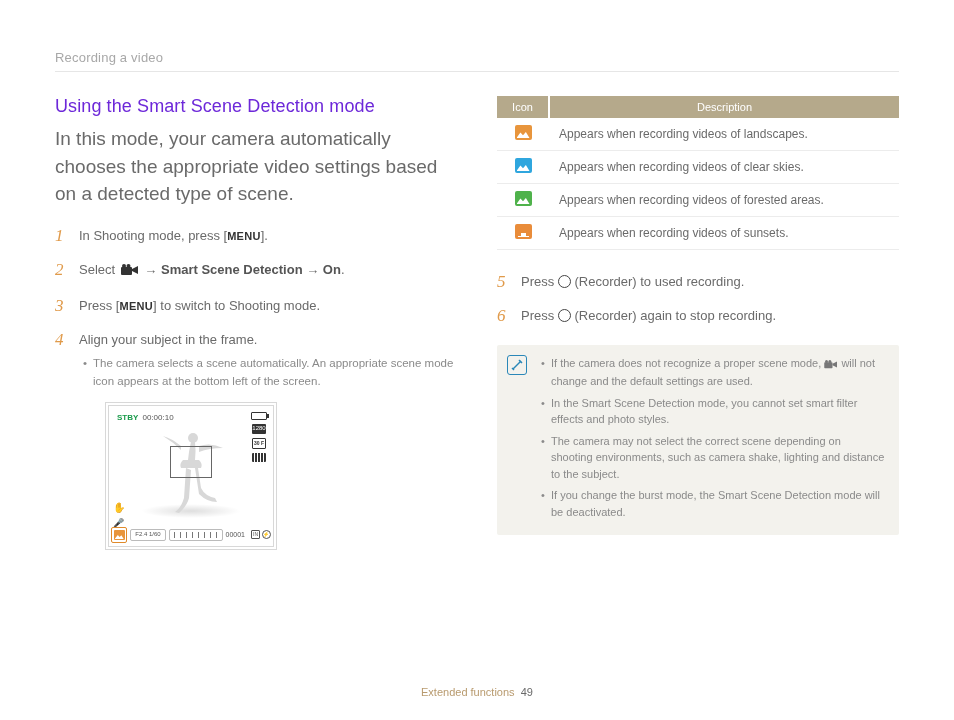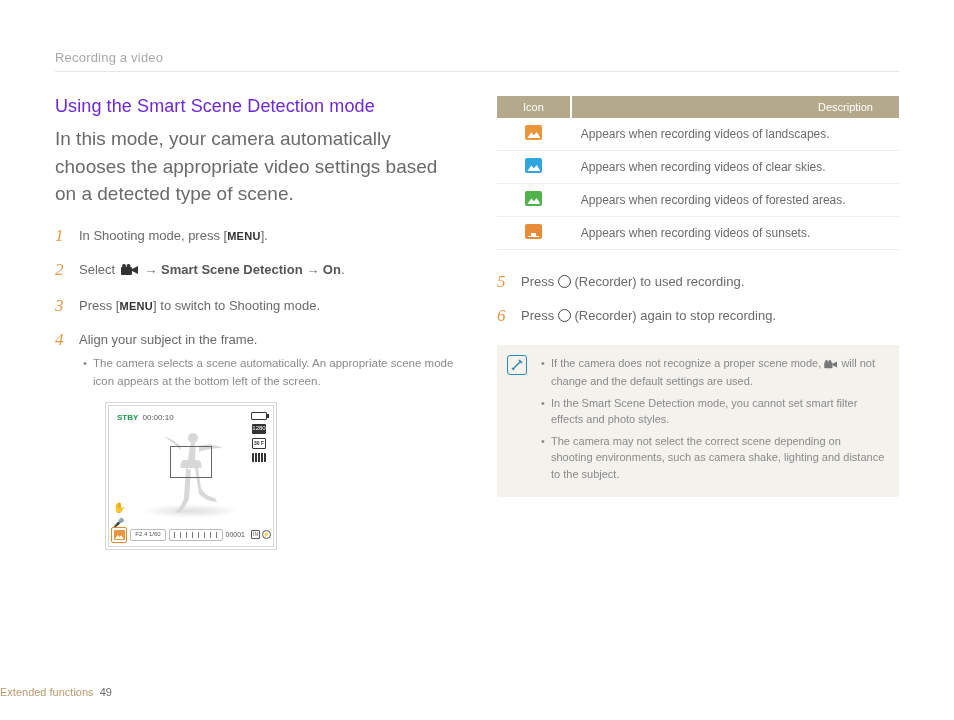--- a/index.html
+++ b/index.html
@@ -47,21 +47,21 @@
   .scene-chip-inner::after { content:""; position:absolute; bottom:1px; left:1px; right:1px; height:4px; background:#fff; clip-path: polygon(0 100%, 35% 0, 55% 50%, 75% 10%, 100% 100%); }
   .info-pill { border:1px solid #bbb; border-radius:2px; height:12px; display:flex; align-items:center; padding:0 4px; font-size:6px; color:#555; background:#fff; }
   .ev-scale { border:1px solid #bbb; border-radius:2px; height:12px; width:60px; position:relative; background:#fff; }
   .ev-ticks { position:absolute; inset:2px 4px; background: repeating-linear-gradient(90deg,#777 0 1px, transparent 1px 6px); }
   .counter { font-size:7px; color:#555; margin-left:auto; }
   .end-icons { display:flex; gap:2px; margin-left:3px; align-items:center; }
   .tiny-sq { width:9px; height:9px; border:1px solid #555; border-radius:1px; font-size:5px; display:flex; align-items:center; justify-content:center; color:#555; }
 
   
   table.icon-table { width:100%; border-collapse: collapse; font-size:12px; }
-  table.icon-table th { background:#b5a98b; color:#fff; font-weight:400; text-align:right; padding:5px 26px; font-size:11px; }
+  table.icon-table th { background:#b5a98b; color:#fff; font-weight:400; text-align:center; padding:5px 6px; font-size:11px; }
   table.icon-table th:first-child { width:52px; border-right: 2px solid #fff; }
   table.icon-table td { padding:7px 10px; border-bottom:1px solid #ececec; color:#6a6a6a; vertical-align: middle; }
   table.icon-table td:first-child { text-align:center; }
   .tbl-icon { display:inline-block; width:17px; height:15px; border-radius:2px; position:relative; }
   .tbl-icon::after { content:""; position:absolute; bottom:2px; left:2px; right:2px; height:6px; background:#fff; clip-path: polygon(0 100%, 30% 10%, 50% 55%, 72% 0, 100% 100%); }
   .ic-orange { background:#e8953c; }
   .ic-blue   { background:#2fa6de; }
   .ic-green  { background:#4fb24b; }
   .ic-sunset { background:#e98c3a; }
   .ic-sunset::after { clip-path:none; background: radial-gradient(circle at 50% 85%, #fff 0 3px, transparent 3px); height:9px; bottom:2px; }
@@ -74,21 +74,21 @@
   .note-box { background:#f3f2ed; border-radius:2px; margin-top:18px; padding:10px 14px 10px 10px; display:flex; gap:12px; }
   .note-icon { flex: 0 0 22px; }
   .note-icon-sq { width:20px; height:20px; border:1.5px solid #2a87b8; border-radius:3px; display:flex; align-items:center; justify-content:center; }
   .note-icon-sq svg { display:block; }
   .note-list { list-style:none; flex:1; }
   .note-list li { font-size:11px; color:#8a8a8a; line-height:1.5; position:relative; padding-left:10px; margin-bottom:5px; }
   .note-list li::before { content:"•"; position:absolute; left:0; }
   .inline-cam-icon { display:inline-block; vertical-align:-2px; }
 
   
-  .footer { position:absolute; bottom:22px; left:0; right:0; text-align:left; font-size:11px; color:#b89a6e; }
+  .footer { position:absolute; bottom:22px; left:0; right:0; text-align:center; font-size:11px; color:#b89a6e; }
   .footer .pg { color:#6a6a6a; }
 
   .cam-icon-inline { display:inline-block; vertical-align:-2px; margin: 0 2px; }
 </style>
 </head>
 <body>
 
 <div class="page">
   <div class="breadcrumb">Recording a video</div>
   <hr class="hr">
@@ -244,20 +244,21 @@
           <li>
             <span>If the camera does not recognize a proper scene mode, </span><span class="inline-cam-icon"><svg width="14" height="9" viewBox="0 0 18 12">
                   <rect x="0" y="3" width="11" height="8" rx="1" fill="#777"></rect>
                   <circle cx="3" cy="2" r="2" fill="#777"></circle>
                   <circle cx="7.5" cy="2" r="2" fill="#777"></circle>
                   <path d="M11 5 L17 2 L17 10 L11 7 Z" fill="#777"></path>
                 </svg></span><span> will not change and the default settings are used.</span>
           </li>
           <li>In the Smart Scene Detection mode, you cannot set smart filter effects and photo styles.</li>
           <li>The camera may not select the correct scene depending on shooting environments, such as camera shake, lighting and distance to the subject.</li>
+          <li>If you change the burst mode, the Smart Scene Detection mode will be deactivated.</li>
         </ul>
       </div>
     </div>
   </div>
 
   <div class="footer">
     <span>Extended functions</span>&nbsp;&nbsp;<span class="pg">49</span>
   </div>
 </div>
 

